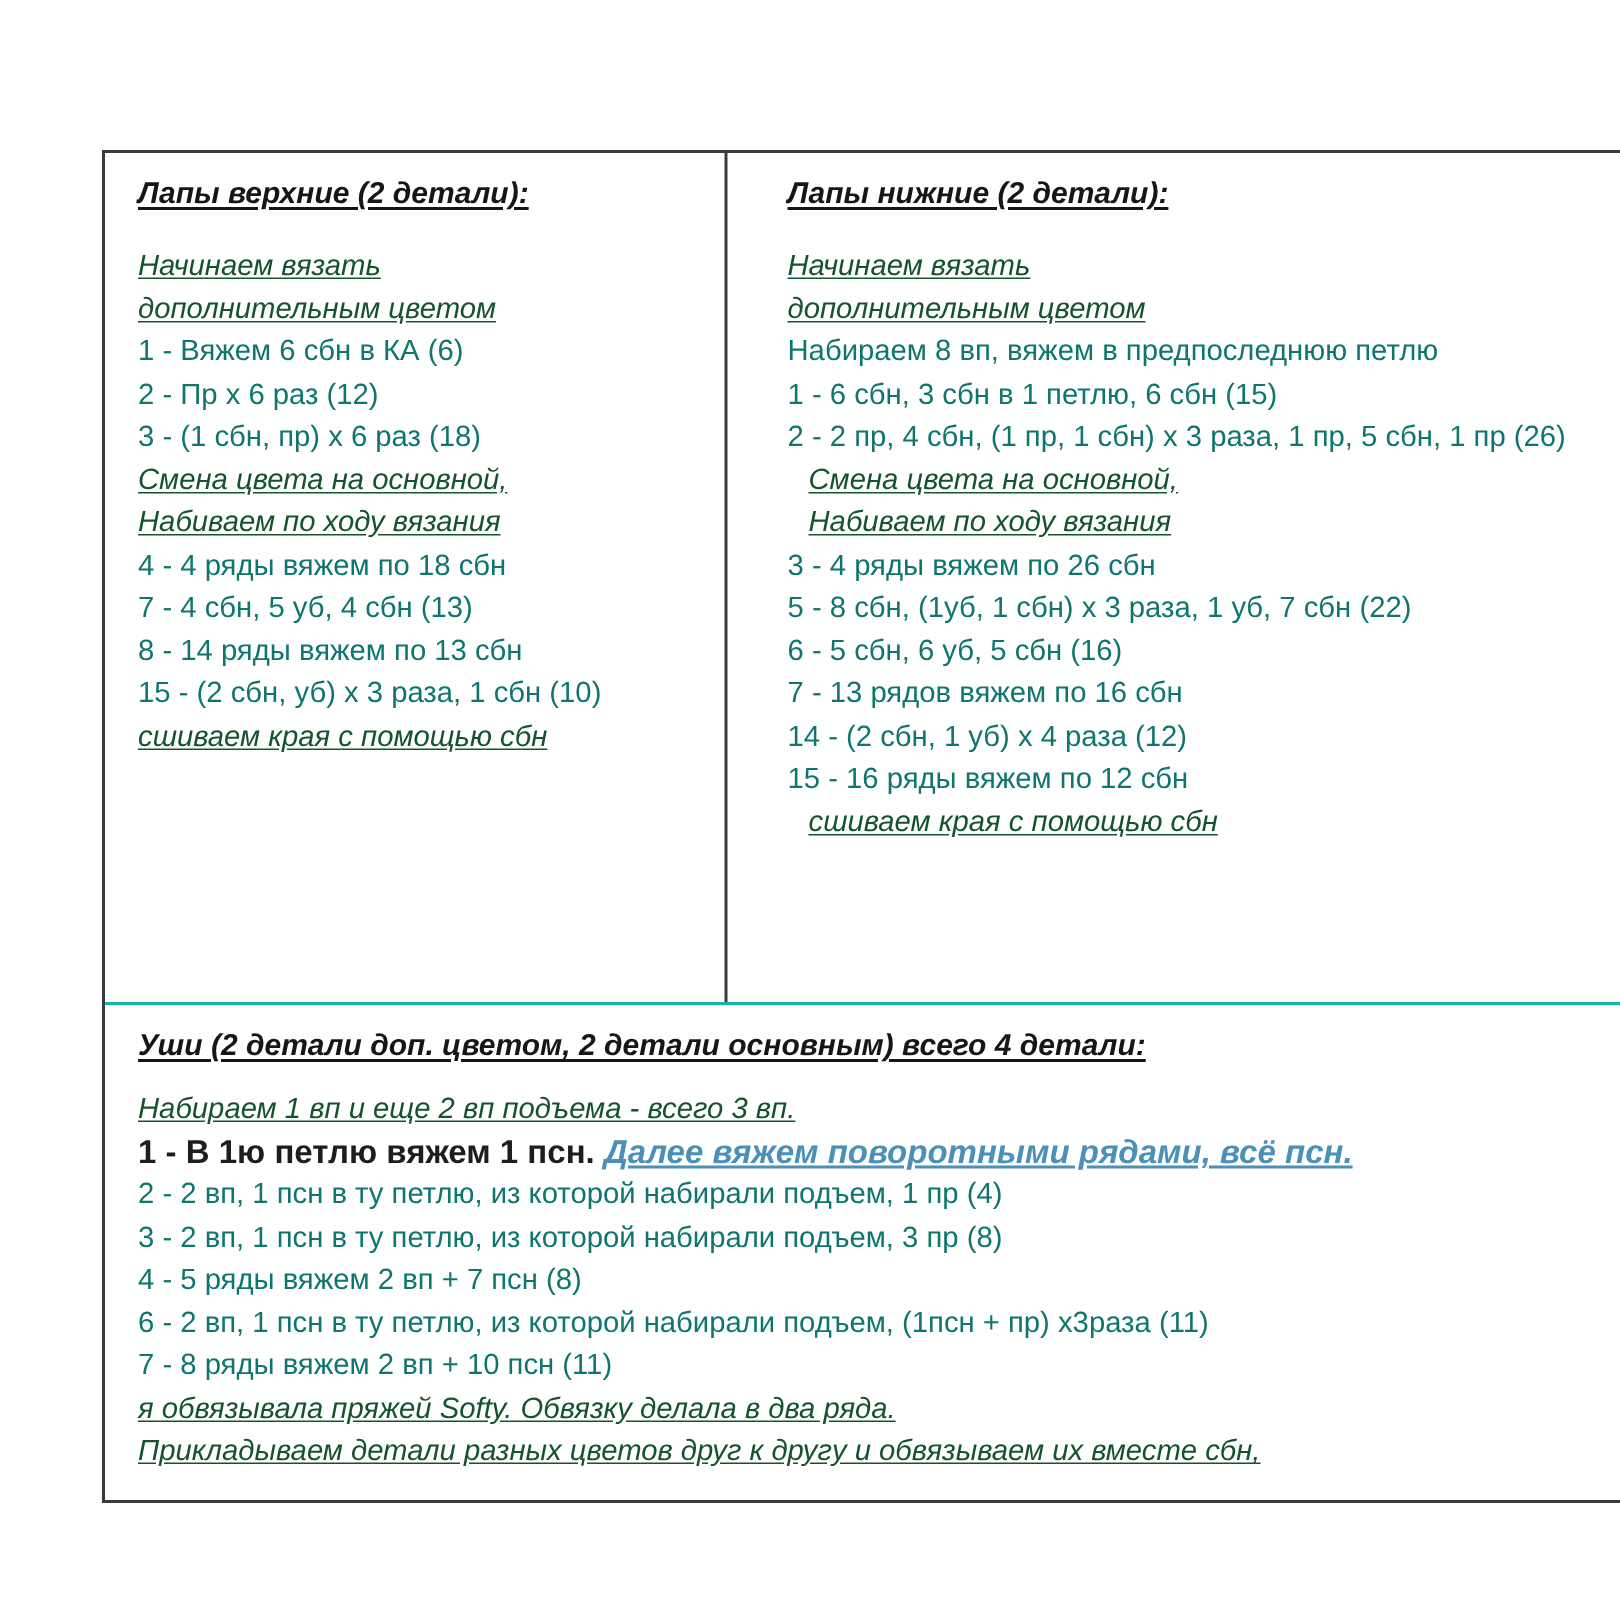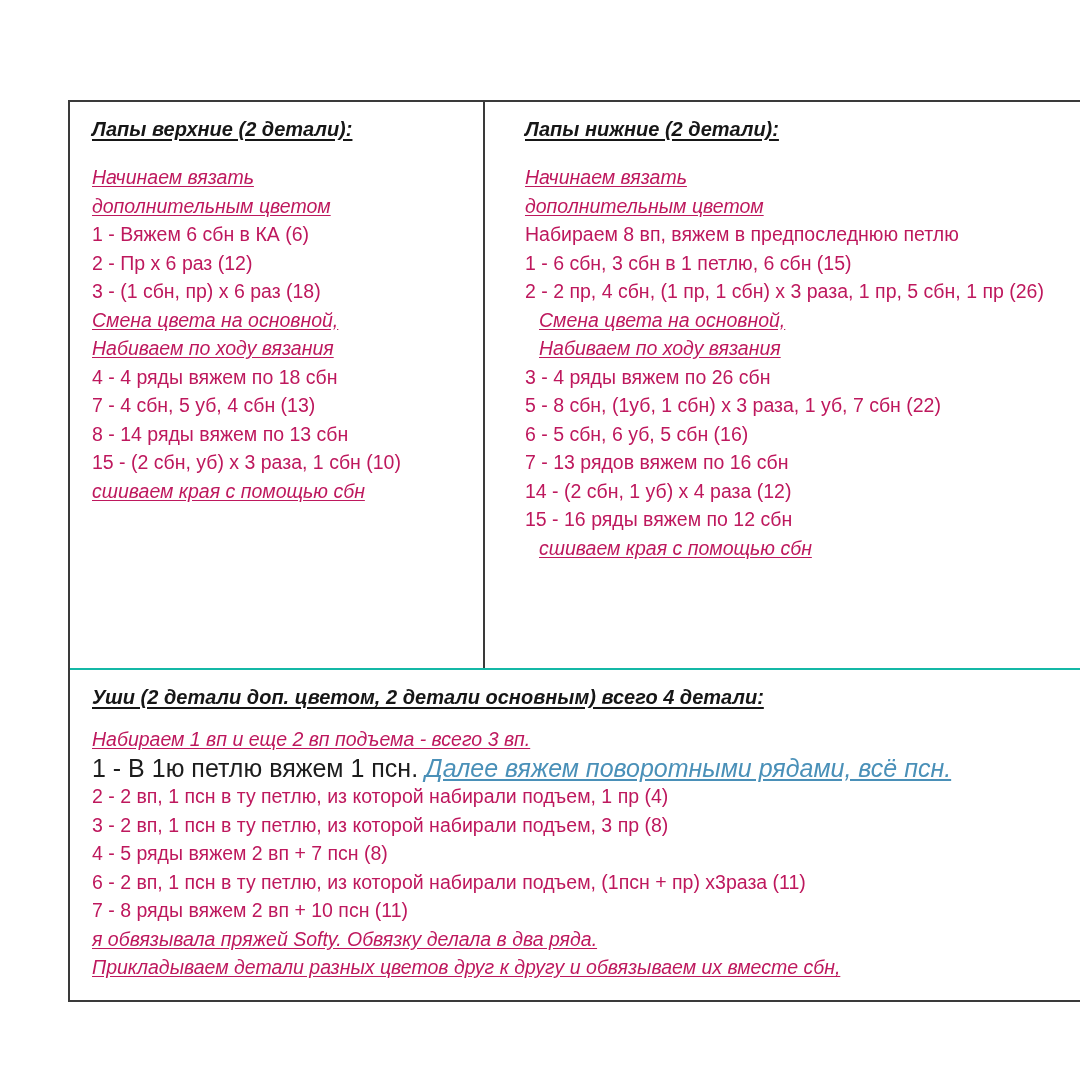--- a/index.html
+++ b/index.html
@@ -56,38 +56,39 @@
     font-weight: bold;
     margin: 4px 0 6px 0;
     text-decoration: underline;
     text-underline-offset: 3px;
     color: #161616;
     line-height: 1.35;
   }
   .line {
     font-size: 19.5px;
     line-height: 28.5px;
-    color: #be185d;
+    color: #0f766e;
     white-space: pre-wrap;
   }
   .line.note {
-    color: #be185d;
+    color: #14532d;
     font-style: italic;
     text-decoration: underline;
     text-underline-offset: 2px;
   }
   .line.indent {
     padding-left: 14px;
   }
   .spacer-14 { height: 14px; }
   .spacer-8 { height: 8px; }
   .mixed {
-    font-size: 25px;
+    font-size: 22px;
     line-height: 28.5px;
     color: #1d1d1d;
+    font-weight: bold;
   }
   .mixed .ital-note {
     color: #4a90b8;
     font-style: italic;
     text-decoration: underline;
     text-underline-offset: 2px;
   }
   .left-body { min-height: 505px; }
   .right-body { min-height: 505px; }
 </style>

